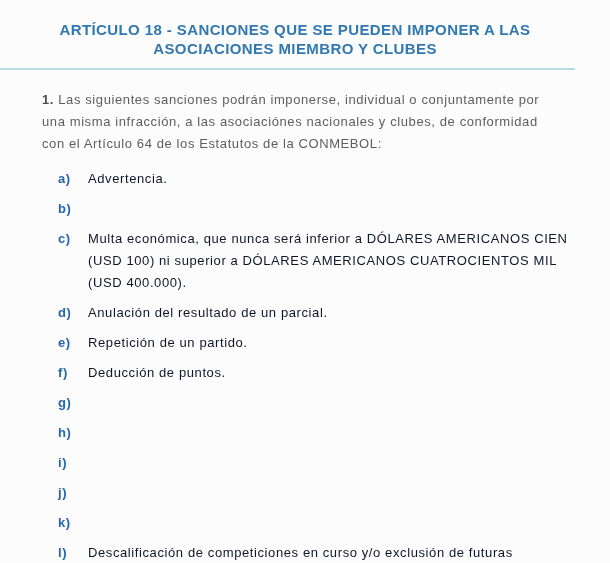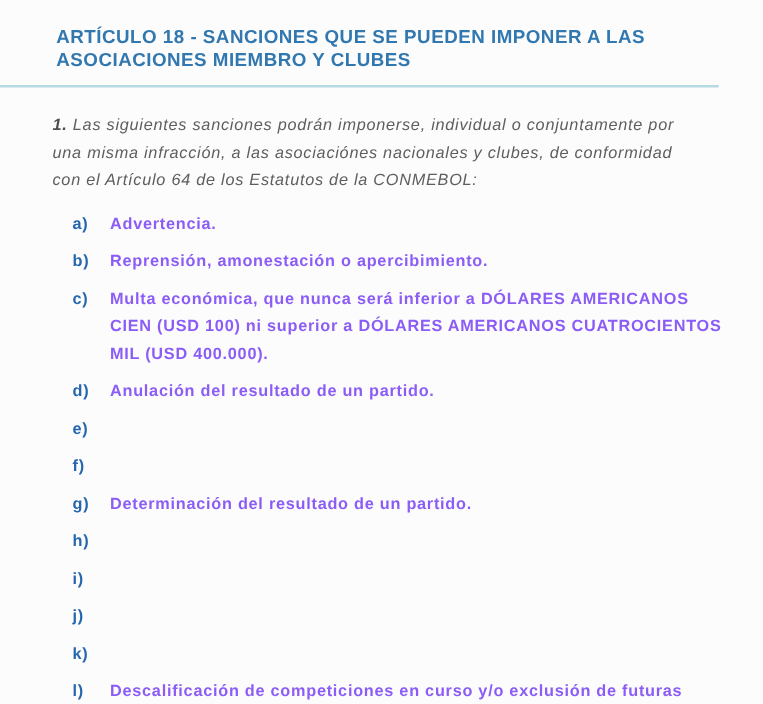--- a/index.html
+++ b/index.html
@@ -17,38 +17,38 @@
     box-sizing: border-box;
     padding: 10px 20px 0 45px;
   }
   .title {
     color: #3178b0;
     font-size: 15px;
     font-weight: bold;
     line-height: 19px;
     letter-spacing: 0.4px;
     max-width: 500px;
+    text-align: center;
   }
   .rule {
     position: relative;
     left: -45px;
     width: 575px;
     height: 2px;
     background: #b7d9e4;
     margin-top: 7px;
   }
   .intro {
     margin-top: 19px;
     margin-left: -3px;
     max-width: 522px;
     color: #5e5e5e;
     font-size: 13px;
     line-height: 22px;
     letter-spacing: 0.6px;
-    font-style: italic;
   }
   .intro .num {
     font-weight: bold;
     color: #4d4d4d;
   }
   ul.sanctions {
     list-style: none;
     margin: 9px 0 0 0;
     padding: 0 0 0 13px;
   }
@@ -58,62 +58,61 @@
     font-size: 13px;
     line-height: 22px;
     letter-spacing: 0.6px;
   }
   .letter {
     flex: 0 0 30px;
     color: #2566ad;
     font-weight: bold;
   }
   .item-text {
-    color: #8b5cf6;
+    color: #0f172a;
     max-width: 492px;
-    font-weight: bold;
   }
 </style>
 </head>
 <body>
 
 <div class="page">
 
   <h1 class="title">ARTÍCULO 18 - SANCIONES QUE SE PUEDEN IMPONER A LAS ASOCIACIONES MIEMBRO Y CLUBES</h1>
 
   <div class="rule"></div>
 
   <p class="intro"><span class="num">1.</span><span> Las siguientes sanciones podrán imponerse, individual o conjuntamente por una misma infracción, a las asociaciónes nacionales y clubes, de conformidad con el Artículo 64 de los Estatutos de la CONMEBOL:</span></p>
 
   <ul class="sanctions">
     <li>
       <span class="letter">a)</span>
       <span class="item-text">Advertencia.</span>
     </li>
     <li>
       <span class="letter">b)</span>
-      <span class="item-text">Reprensión, amonestación o apercibimiento.</span>
     </li>
     <li>
       <span class="letter">c)</span>
       <span class="item-text">Multa económica, que nunca será inferior a DÓLARES AMERICANOS CIEN (USD 100) ni superior a DÓLARES AMERICANOS CUATROCIENTOS MIL (USD 400.000).</span>
     </li>
     <li>
       <span class="letter">d)</span>
-      <span class="item-text">Anulación del resultado de un partido.</span>
+      <span class="item-text">Anulación del resultado de un parcial.</span>
     </li>
     <li>
       <span class="letter">e)</span>
+      <span class="item-text">Repetición de un partido.</span>
     </li>
     <li>
       <span class="letter">f)</span>
+      <span class="item-text">Deducción de puntos.</span>
     </li>
     <li>
       <span class="letter">g)</span>
-      <span class="item-text">Determinación del resultado de un partido.</span>
     </li>
     <li>
       <span class="letter">h)</span>
     </li>
     <li>
       <span class="letter">i)</span>
     </li>
     <li>
       <span class="letter">j)</span>
     </li>

